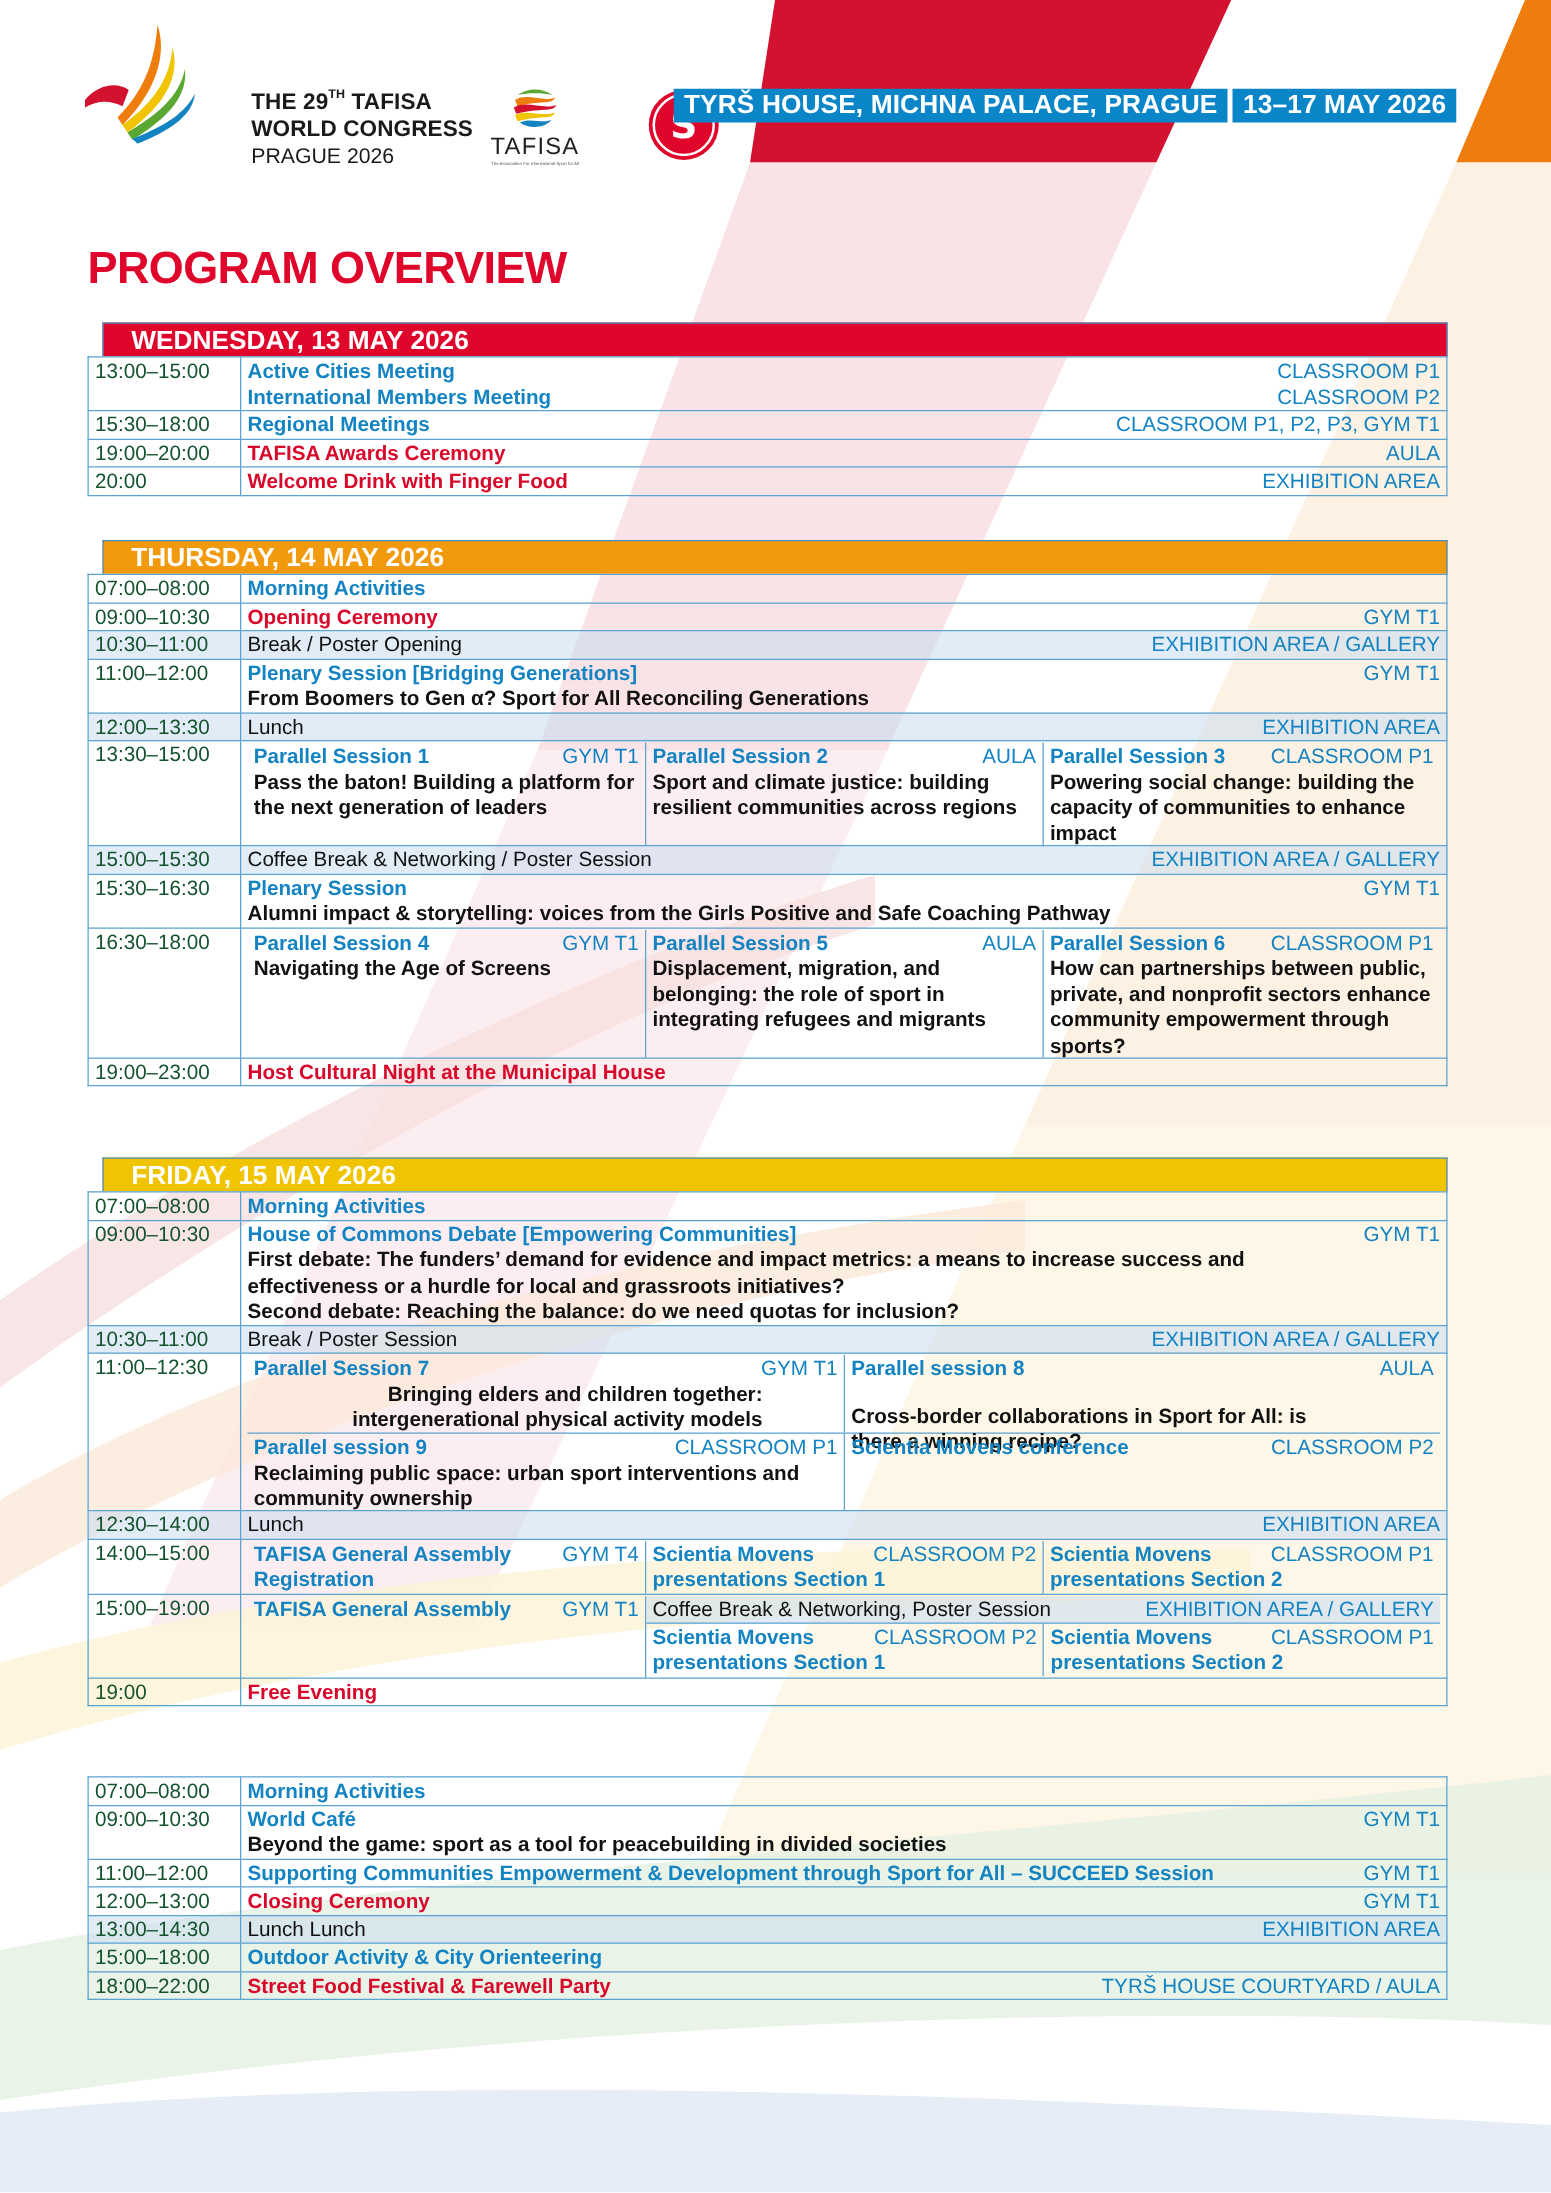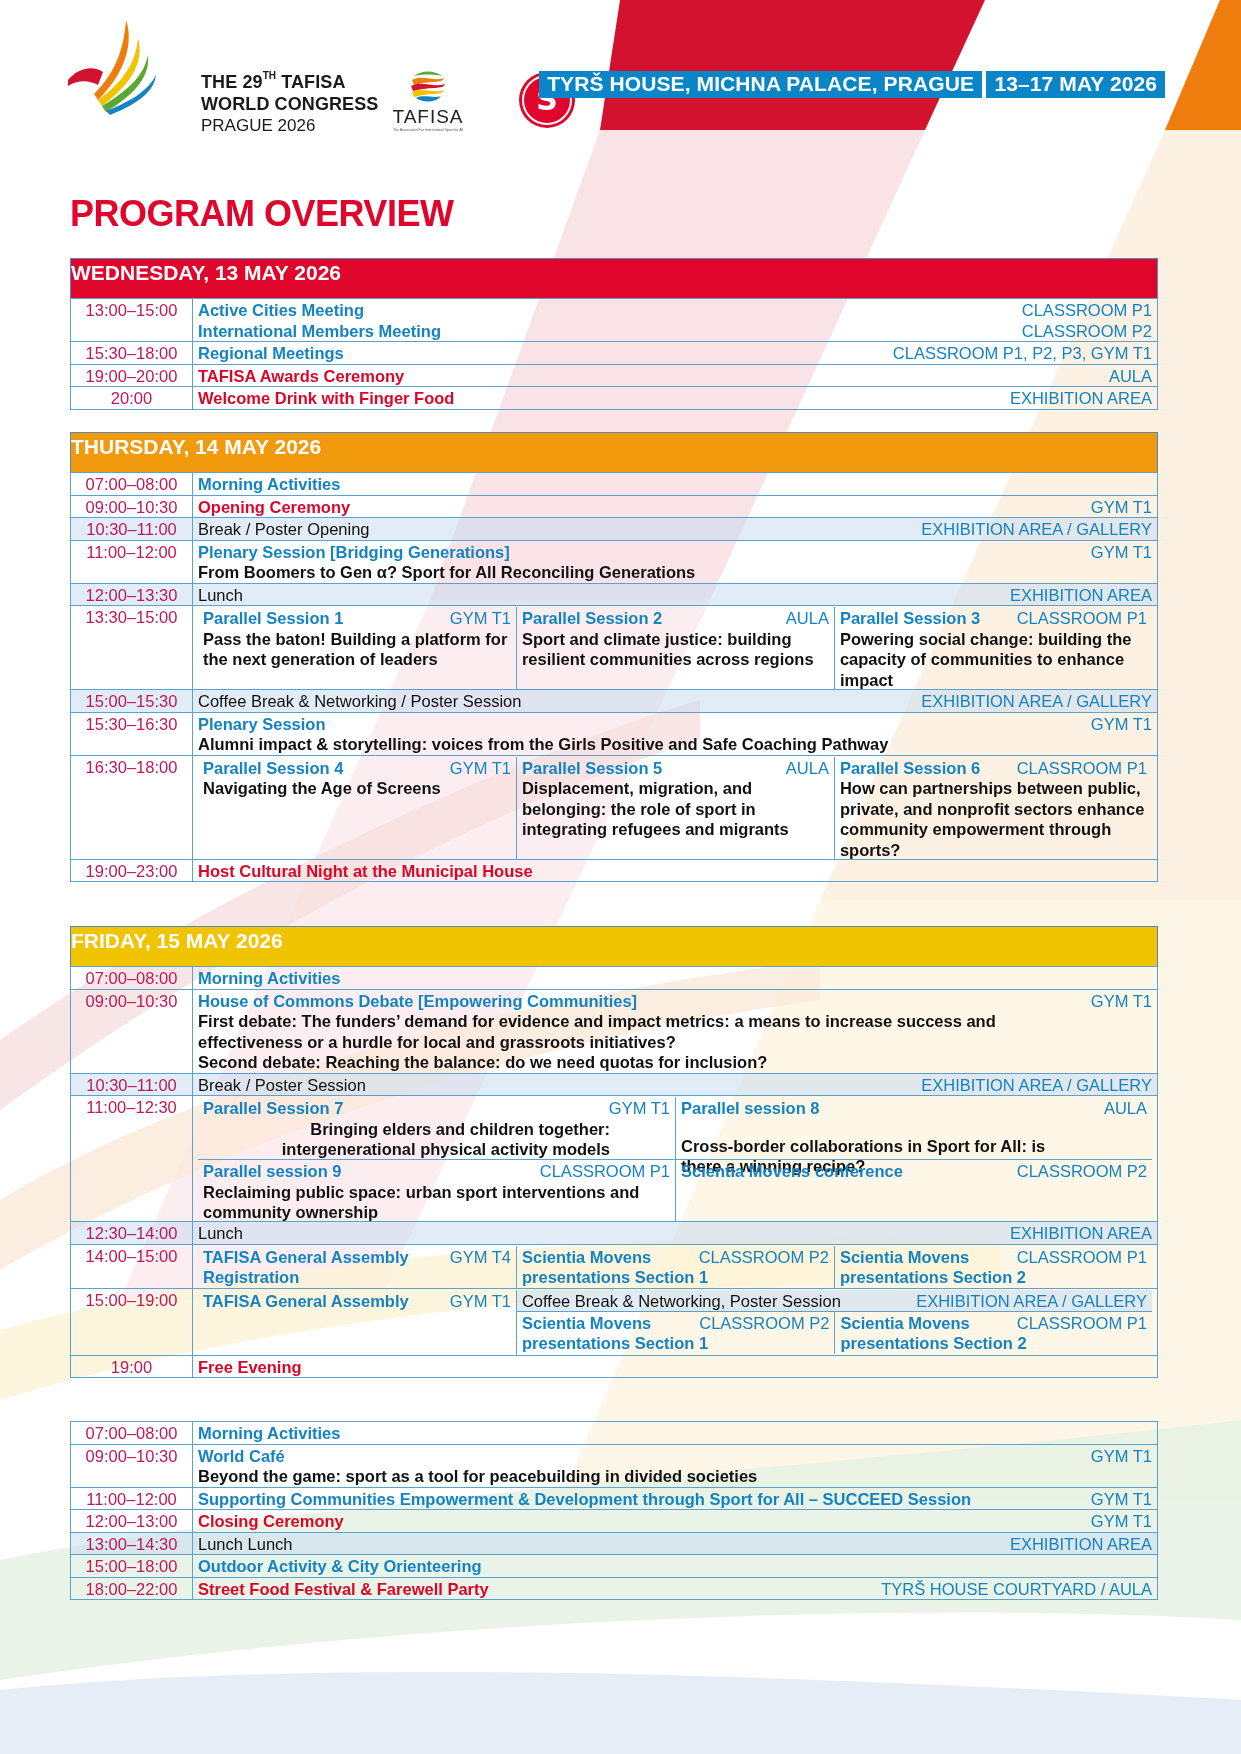--- a/index.html
+++ b/index.html
@@ -34,29 +34,29 @@
   }
 
   .page-title {
     position: absolute; left: 70px; top: 193px; font-size: 36px; font-weight: 700;
     color: #e0062b; letter-spacing: -0.5px;
   }
 
   
   .day { position: absolute; left: 70px; width: 1088px; }
   .day-header {
-    height: 40px; color: #fff; font-weight: 700; font-size: 21px; line-height: 27px;
-    padding-left: 0; border: 1px solid #4a8cc0; border-bottom: none;
+    height: 27px; color: #fff; font-weight: 700; font-size: 21px; line-height: 27px;
+    padding-left: 22px; border: 1px solid #4a8cc0; border-bottom: none; margin-left: 12px;
   }
   table.sched { width: 100%; border-collapse: collapse; table-layout: fixed; }
   table.sched td {
     border: 1.5px solid #5aa2cf; vertical-align: top; font-size: 16.5px; line-height: 20.5px;
     padding: 1px 5px 0 5px;
   }
-  td.time { width: 122px; text-align: center; color: #be185d; white-space: nowrap; padding: 1px 2px 0 2px; }
+  td.time { width: 122px; text-align: left; color: #14532d; white-space: nowrap; padding: 1px 2px 0 2px; }
   .row-break td { background: rgba(200, 220, 240, 0.55); }
   .title { font-weight: 700; color: #1383c2; }
   .title.red { color: #d8082b; }
   .plain { color: #111; }
   .sub { font-weight: 700; color: #111; }
   .room { float: right; color: #1383c2; font-weight: 400; text-align: right; }
   td.multi { padding: 0; }
   .inner-row { display: flex; }
   .inner-row + .inner-row { border-top: 1.5px solid #5aa2cf; }
   .inner-row > div { padding: 1px 5px 0 5px; }

